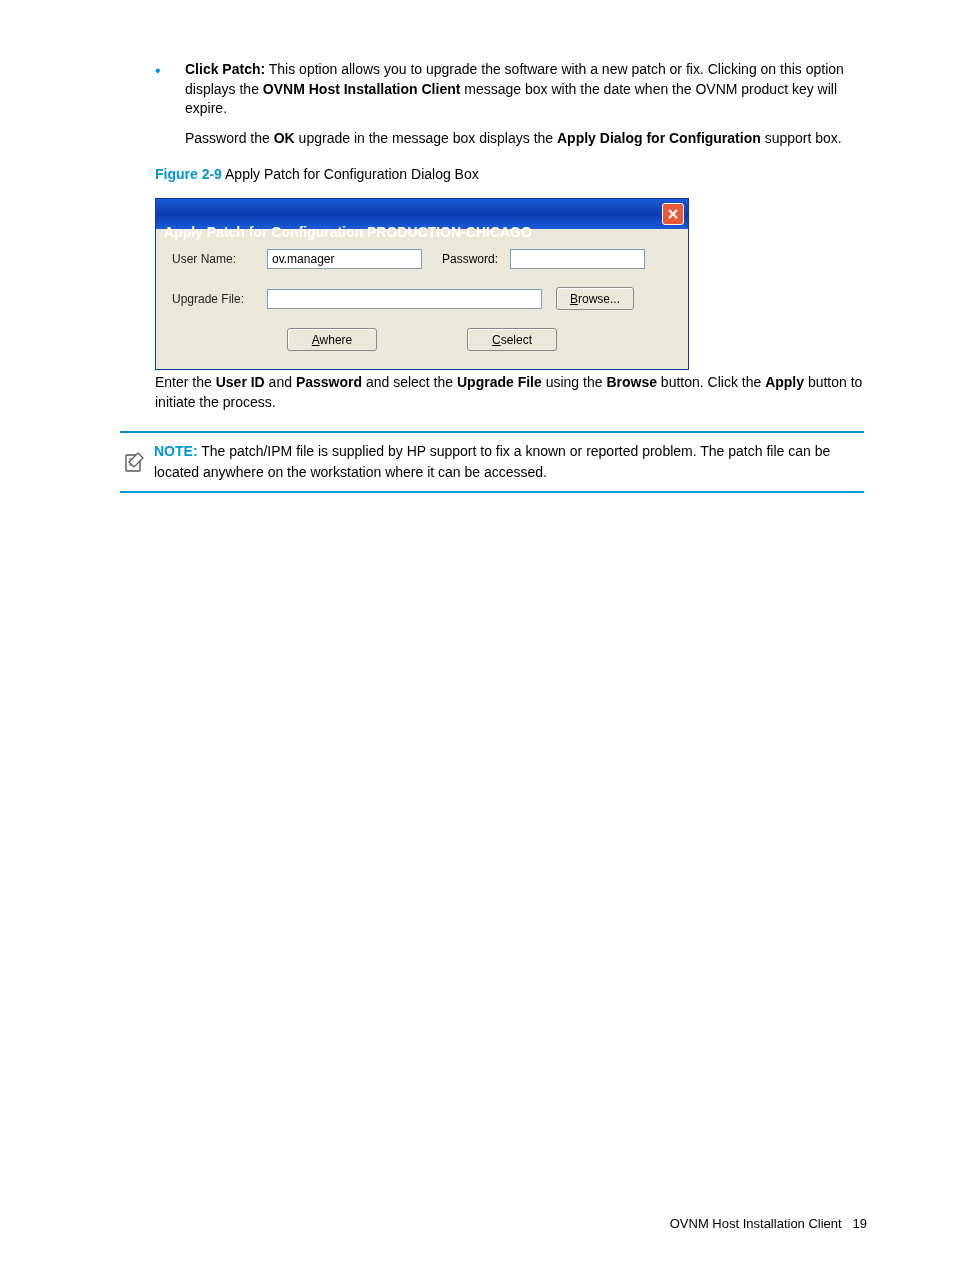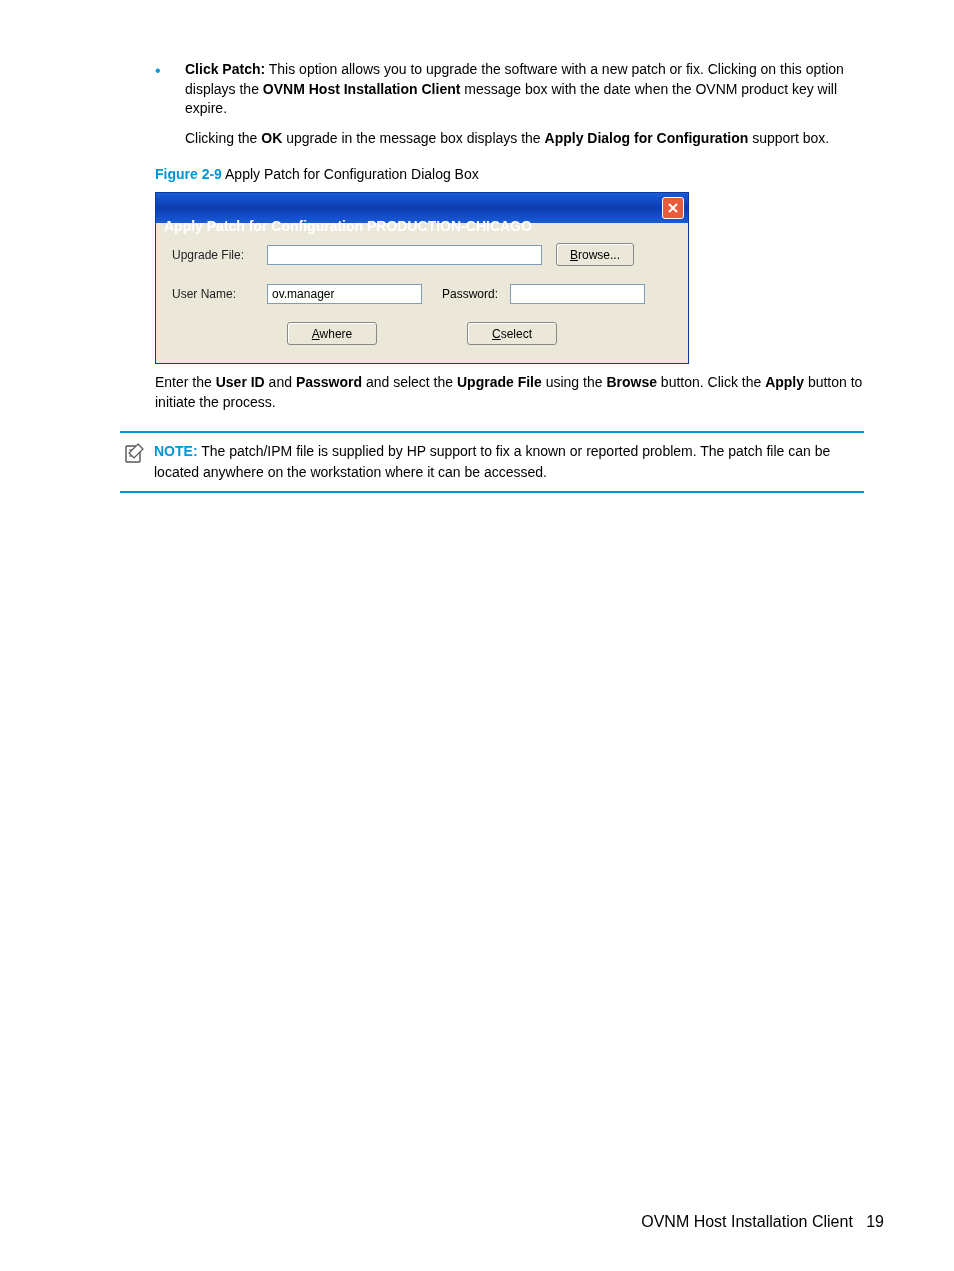--- a/index.html
+++ b/index.html
@@ -34,21 +34,21 @@
     color: #0096d6;
     font-size: 16px;
   }
   .bold { font-weight: bold; }
   .figure-label {
     color: #0096d6;
     font-weight: bold;
   }
   .figure-caption {
     margin-top: 18px;
-    margin-bottom: 10px;
+    margin-bottom: 16px;
     font-size: 14px;
   }
   .dialog {
     border: 1px solid #0a3a9c;
     width: 532px;
     background: #ece8d9;
     font-family: Tahoma, Arial, sans-serif;
     font-size: 12px;
   }
   .dialog-titlebar {
@@ -110,91 +110,91 @@
   }
   .btn-row {
     display: flex;
     justify-content: flex-start;
     gap: 90px;
     margin-left: 115px;
     margin-top: 4px;
   }
   .btn-row .btn { width: 90px; }
   .instruction {
-    margin-top: 9px;
+    margin-top: 3px;
     line-height: 1.4;
   }
   .note-block {
     margin-top: 18px;
     margin-left: -35px;
     border-top: 2px solid #0096d6;
     border-bottom: 2px solid #0096d6;
     padding: 8px 0;
     display: flex;
-    align-items: flex-start;
+    align-items: center;
   }
   .note-icon {
     width: 28px;
     flex-shrink: 0;
     display: flex;
     justify-content: center;
     padding-top: 2px;
   }
   .note-text {
     flex: 1;
     line-height: 1.5;
     padding-left: 6px;
   }
   .note-label { font-weight: bold; color: #0096d6; }
   .footer {
     position: absolute;
     bottom: 40px;
-    right: 70px;
-    font-size: 16px;
+    right: 87px;
+    font-size: 13px;
   }
 </style>
 </head>
 <body>
 
 <div class="content">
   <ul class="bullet">
     <li>
       <span class="bold">Click Patch:</span><span> This option allows you to upgrade the software with a new patch or fix. Clicking on this option displays the </span><span class="bold">OVNM Host Installation Client</span><span> message box with the date when the OVNM product key will expire.</span>
       <div style="height:10px"></div>
-      <span>Clicking the </span><span class="bold">OK</span><span> upgrade in the message box displays the </span><span class="bold">Apply Dialog for Configuration</span><span> support box.</span>
+      <span>Password the </span><span class="bold">OK</span><span> upgrade in the message box displays the </span><span class="bold">Apply Dialog for Configuration</span><span> support box.</span>
     </li>
   </ul>
 
   <div class="figure-caption">
     <span class="figure-label">Figure 2-9</span><span> Apply Patch for Configuration Dialog Box</span>
   </div>
 
   <div class="dialog">
     <div class="dialog-titlebar">
       <span class="dialog-title-text">Apply Patch for Configuration PRODUCTION-CHICAGO</span>
       <div class="close-btn">
         <svg width="12" height="12" viewBox="0 0 12 12">
             <path d="M2 2 L10 10 M10 2 L2 10" stroke="#fff" stroke-width="2" fill="none"></path>
           </svg>
       </div>
     </div>
     <div class="dialog-body">
       <div class="row">
-        <span class="label">Upgrade File:</span>
-        <input class="text-input" style="width: 275px;">
-        <span style="width:14px"></span>
-        <button class="btn" style="width:78px"><span style="text-decoration:underline">B</span><span>rowse...</span></button>
-      </div>
-      <div class="row">
         <span class="label">User Name:</span>
         <input class="text-input" style="width: 155px;" value="ov.manager">
         <span style="width:20px"></span>
         <span>Password:</span>
         <span style="width:12px"></span>
         <input class="text-input" style="width: 135px;" type="password">
+      </div>
+      <div class="row">
+        <span class="label">Upgrade File:</span>
+        <input class="text-input" style="width: 275px;">
+        <span style="width:14px"></span>
+        <button class="btn" style="width:78px"><span style="text-decoration:underline">B</span><span>rowse...</span></button>
       </div>
       <div class="btn-row">
         <button class="btn"><span style="text-decoration:underline">A</span><span>where</span></button>
         <button class="btn"><span style="text-decoration:underline">C</span><span>select</span></button>
       </div>
     </div>
   </div>
 
   <div class="instruction">
     <span>Enter the </span><span class="bold">User ID</span><span> and </span><span class="bold">Password</span><span> and select the </span><span class="bold">Upgrade File</span><span> using the </span><span class="bold">Browse</span><span> button. Click the </span><span class="bold">Apply</span><span> button to initiate the process.</span>

